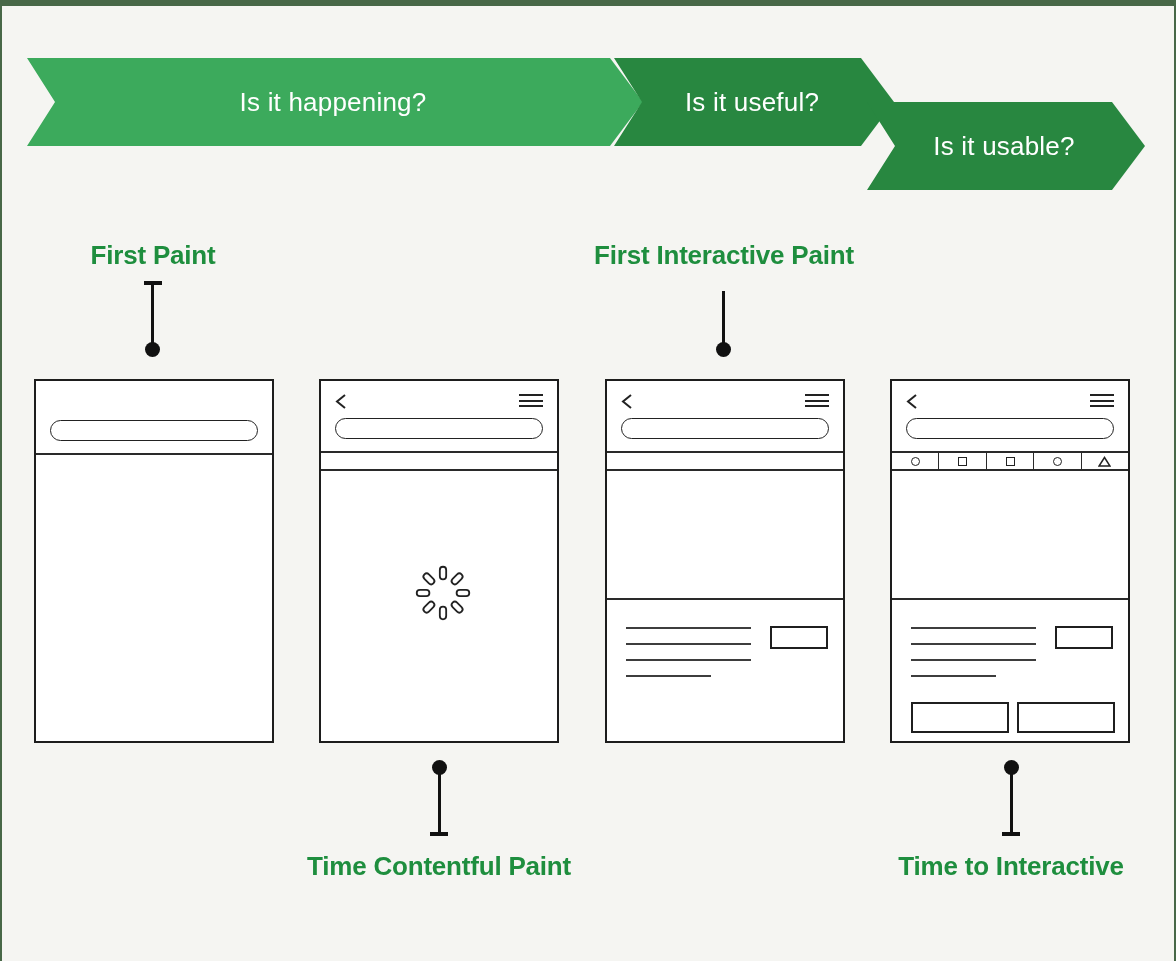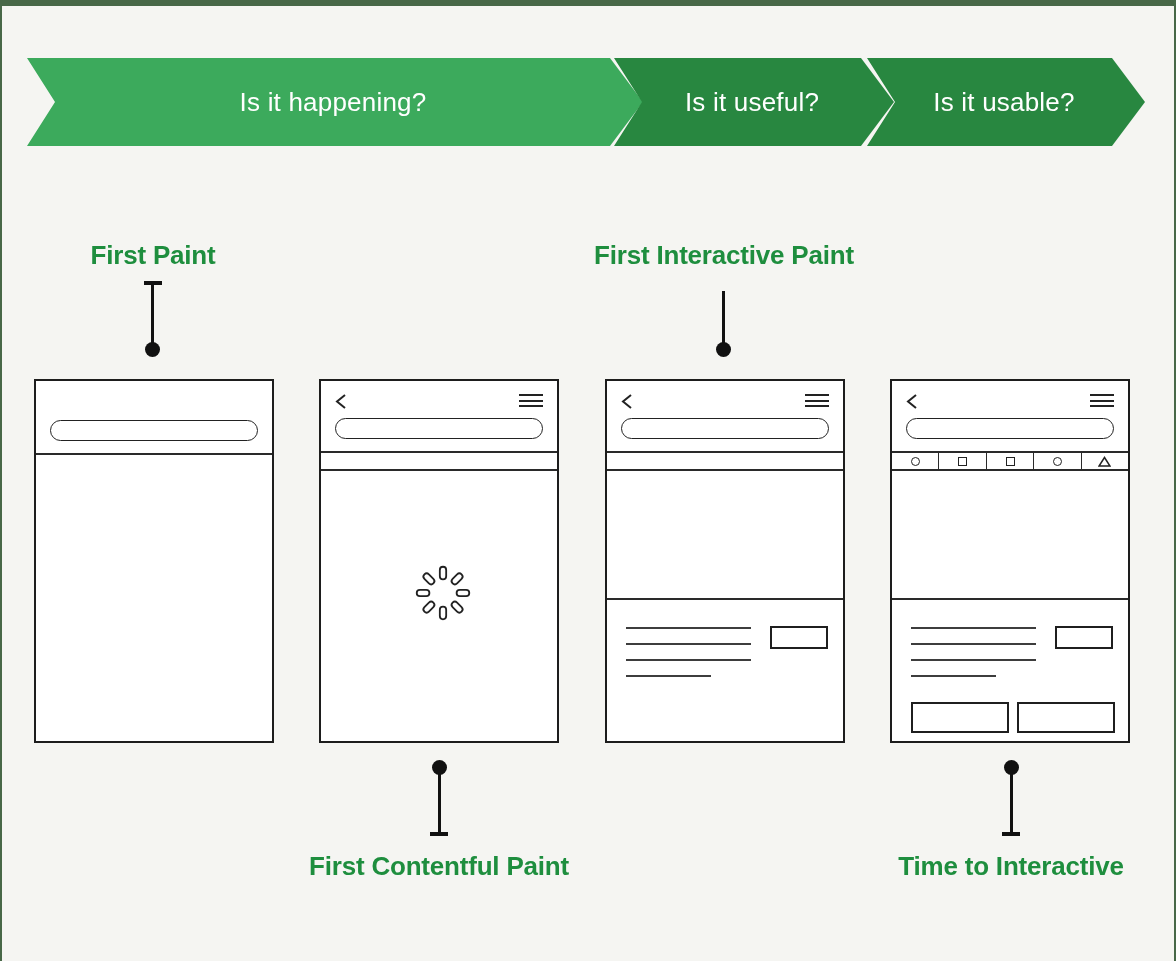--- a/index.html
+++ b/index.html
@@ -24,21 +24,21 @@
     position:absolute;top:0;height:88px;
     display:flex;align-items:center;justify-content:center;
     padding-left:30px;padding-right:34px;box-sizing:border-box;
     clip-path:polygon(0 0, calc(100% - 33px) 0, 100% 50%, calc(100% - 33px) 100%, 0 100%, 28px 50%);
   }
   .chev span{
     color:#ffffff;font-size:26px;font-weight:500;letter-spacing:.2px;
   }
   .chev.seg1{left:25px;width:616px;background:#3caa5c;}
   .chev.seg2{left:612px;width:280px;background:#288740;justify-content:center;}
-  .chev.seg3{left:865px;width:278px;background:#288740;}
+  .chev.seg3{left:865px;width:278px;background:#288740;margin-top:44px;}
 
   
   .metric-label{
     position:absolute;width:420px;text-align:center;
     color:#1e8e3e;font-size:26px;font-weight:700;letter-spacing:-0.2px;
   }
 
   
   .conn-stem{position:absolute;width:3px;background:#111111;}
   .conn-cap{position:absolute;width:18px;height:4px;background:#111111;}
@@ -82,21 +82,21 @@
       <span>Is it useful?</span>
     </div>
     <div class="chev seg3">
       <span>Is it usable?</span>
     </div>
   </div>
 
   <div class="metric-label" style="left:-59px;top:234px;">First Paint</div>
   <div class="metric-label" style="left:512px;top:234px;">First Interactive Paint</div>
 
-  <div class="metric-label" style="left:227px;top:845px;">First Contentful Paint</div>
+  <div class="metric-label" style="left:227px;top:845px;">Time Contentful Paint</div>
   <div class="metric-label" style="left:799px;top:845px;">Time to Interactive</div>
 
   <div>
     <div class="conn-cap" style="left:142px;top:275px;"></div>
     <div class="conn-stem" style="left:149px;top:275px;height:66px;"></div>
     <div class="conn-dot" style="left:143px;top:336px;"></div>
   </div>
 
   <div>
     <div class="conn-stem" style="left:720px;top:285px;height:56px;"></div>

